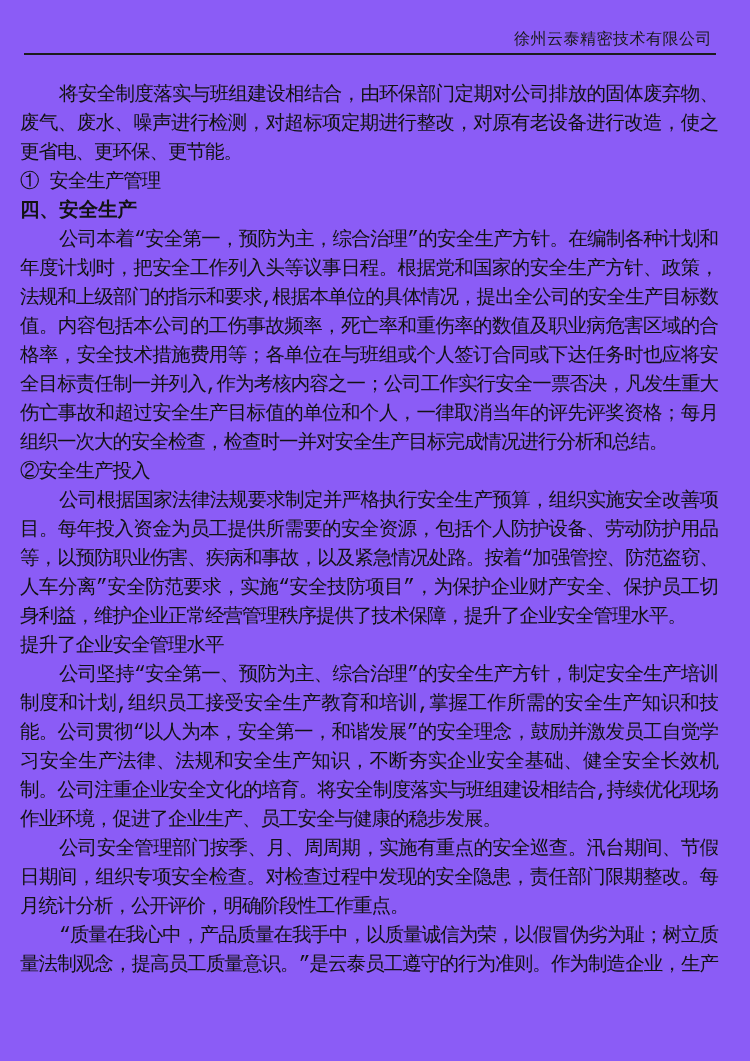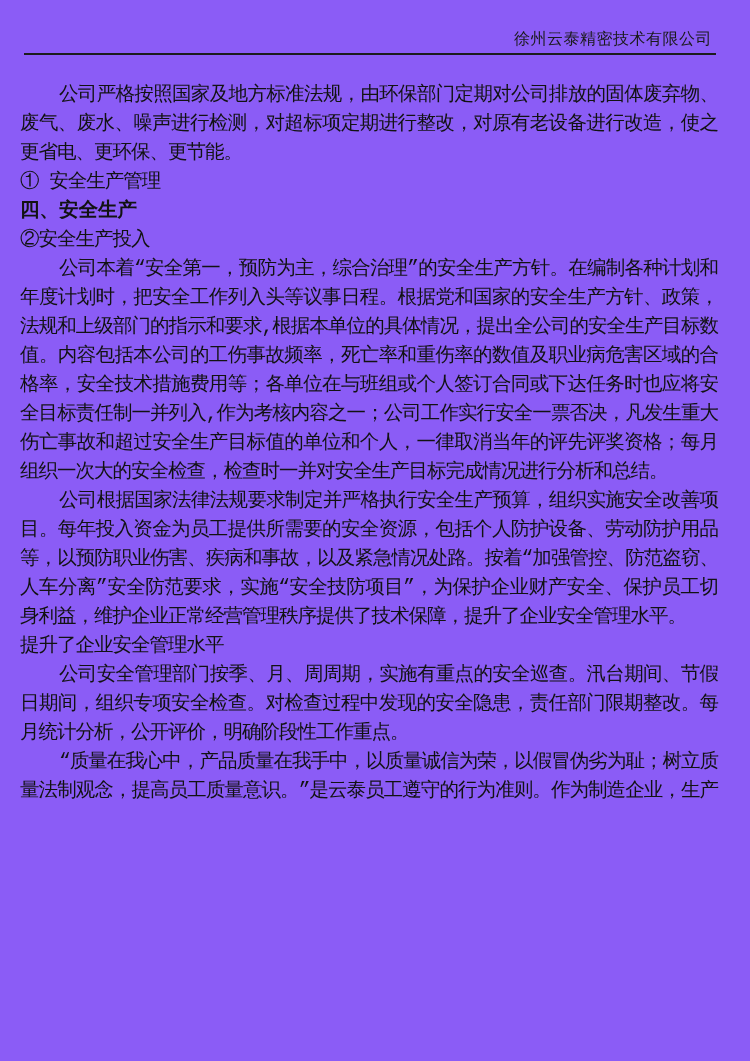--- a/index.html
+++ b/index.html
@@ -57,23 +57,24 @@
 </style>
 </head>
 <body>
 
 <div class="page">
   <header class="page-header">
     <div class="company-name">徐州云泰精密技术有限公司</div>
     <div class="header-rule"></div>
   </header>
   <main class="doc-body">
-      <div class="block paragraph">公司严格按照国家及地方标准法规，由环保部门定期对公司排放的固体废弃物、废气、废水、噪声进行检测，对超标项定期进行整改，对原有老设备进行改造，使之更省电、更环保、更节能。</div>
+      <div class="block paragraph">将安全制度落实与班组建设相结合，由环保部门定期对公司排放的固体废弃物、废气、废水、噪声进行检测，对超标项定期进行整改，对原有老设备进行改造，使之更省电、更环保、更节能。</div>
       <div class="block subheading">① 安全生产管理</div>
       <div class="block heading">四、安全生产</div>
+      <div class="block paragraph">公司本着“安全第一，预防为主，综合治理”的安全生产方针。在编制各种计划和年度计划时，把安全工作列入头等议事日程。根据党和国家的安全生产方针、政策，法规和上级部门的指示和要求,根据本单位的具体情况，提出全公司的安全生产目标数值。内容包括本公司的工伤事故频率，死亡率和重伤率的数值及职业病危害区域的合格率，安全技术措施费用等；各单位在与班组或个人签订合同或下达任务时也应将安全目标责任制一并列入,作为考核内容之一；公司工作实行安全一票否决，凡发生重大伤亡事故和超过安全生产目标值的单位和个人，一律取消当年的评先评奖资格；每月组织一次大的安全检查，检查时一并对安全生产目标完成情况进行分析和总结。</div>
       <div class="block subheading">②安全生产投入</div>
-      <div class="block paragraph">公司本着“安全第一，预防为主，综合治理”的安全生产方针。在编制各种计划和年度计划时，把安全工作列入头等议事日程。根据党和国家的安全生产方针、政策，法规和上级部门的指示和要求,根据本单位的具体情况，提出全公司的安全生产目标数值。内容包括本公司的工伤事故频率，死亡率和重伤率的数值及职业病危害区域的合格率，安全技术措施费用等；各单位在与班组或个人签订合同或下达任务时也应将安全目标责任制一并列入,作为考核内容之一；公司工作实行安全一票否决，凡发生重大伤亡事故和超过安全生产目标值的单位和个人，一律取消当年的评先评奖资格；每月组织一次大的安全检查，检查时一并对安全生产目标完成情况进行分析和总结。</div>
       <div class="block paragraph">公司根据国家法律法规要求制定并严格执行安全生产预算，组织实施安全改善项目。每年投入资金为员工提供所需要的安全资源，包括个人防护设备、劳动防护用品等，以预防职业伤害、疾病和事故，以及紧急情况处路。按着“加强管控、防范盗窃、人车分离”安全防范要求，实施“安全技防项目”，为保护企业财产安全、保护员工切身利益，维护企业正常经营管理秩序提供了技术保障，提升了企业安全管理水平。</div>
       <div class="block subheading">提升了企业安全管理水平</div>
+      <div class="block paragraph">公司坚持“安全第一、预防为主、综合治理”的安全生产方针，制定安全生产培训制度和计划,组织员工接受安全生产教育和培训,掌握工作所需的安全生产知识和技能。公司贯彻“以人为本，安全第一，和谐发展”的安全理念，鼓励并激发员工自觉学习安全生产法律、法规和安全生产知识，不断夯实企业安全基础、健全安全长效机制。公司注重企业安全文化的培育。将安全制度落实与班组建设相结合,持续优化现场作业环境，促进了企业生产、员工安全与健康的稳步发展。</div>
       <div class="block paragraph">公司安全管理部门按季、月、周周期，实施有重点的安全巡查。汛台期间、节假日期间，组织专项安全检查。对检查过程中发现的安全隐患，责任部门限期整改。每月统计分析，公开评价，明确阶段性工作重点。</div>
       <div class="block paragraph truncated">“质量在我心中，产品质量在我手中，以质量诚信为荣，以假冒伪劣为耻；树立质量法制观念，提高员工质量意识。”是云泰员工遵守的行为准则。作为制造企业，生产</div>
     </main>
 </div>
 
 </body></html>

